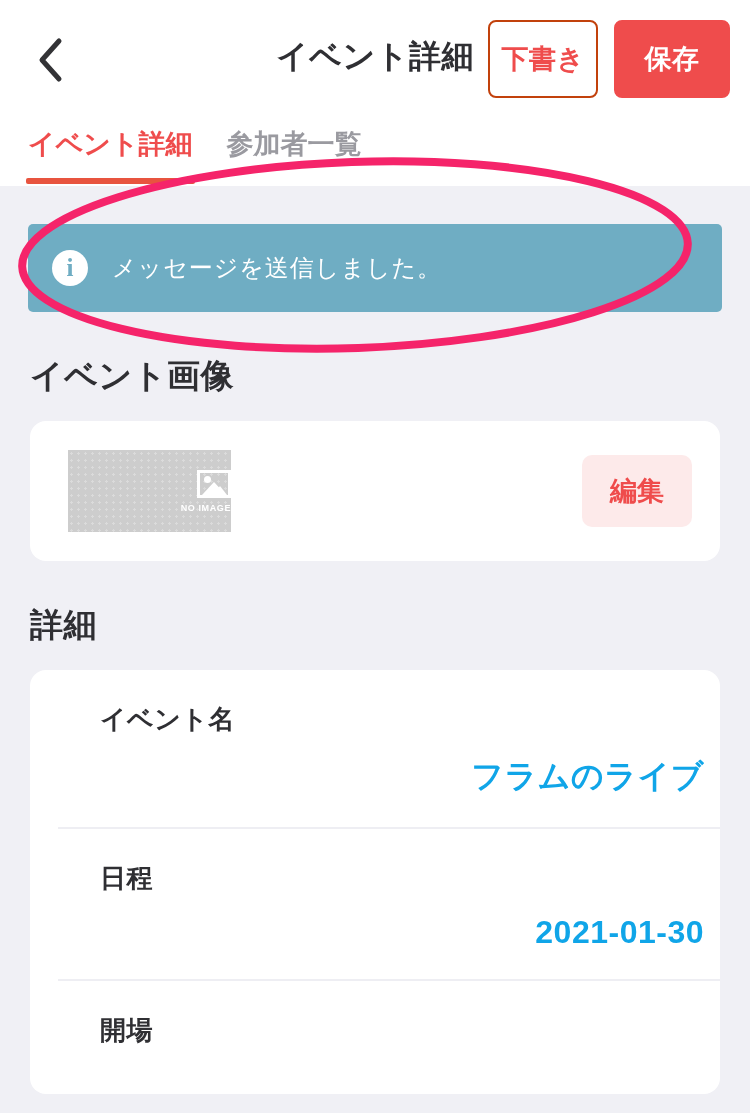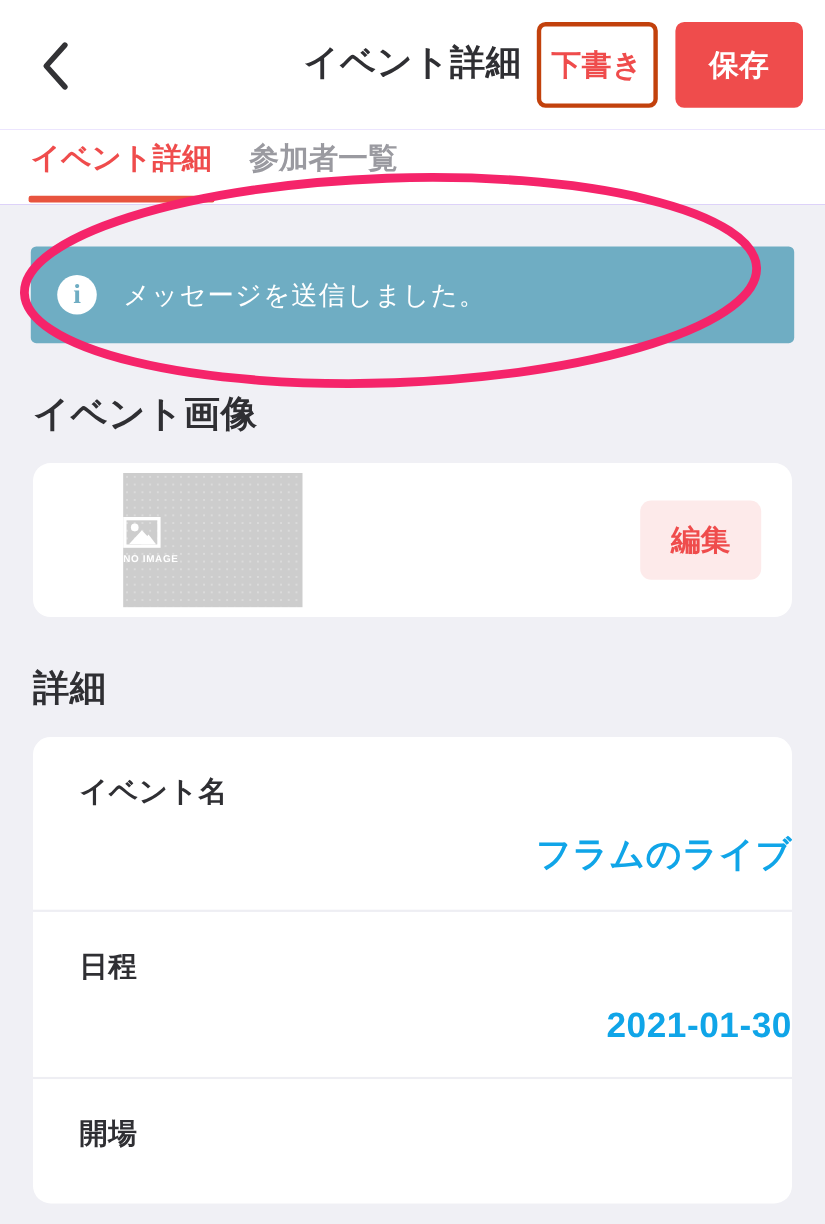--- a/index.html
+++ b/index.html
@@ -82,21 +82,21 @@
     cursor: pointer;
     font-family: inherit;
     letter-spacing: 0.5px;
   }
 
   .btn-draft {
     width: 110px;
     height: 78px;
     background: #ffffff;
     color: #ef4c4c;
-    border: 4px solid #c2410c;
+    border: 2px solid #c2410c;
   }
 
   .btn-save {
     width: 116px;
     height: 78px;
     background: #ef4c4c;
     color: #ffffff;
     border: 3px solid #ef4c4c;
   }
 
@@ -192,31 +192,30 @@
 
   .image-card {
     height: 140px;
     display: flex;
     align-items: center;
     padding: 0 28px 0 38px;
   }
 
   .no-image {
     width: 163px;
-    height: 122px;
+    height: 82px;
     background: #cdcdcd;
     background-image:
       radial-gradient(circle, rgba(255,255,255,0.28) 1px, transparent 1.2px);
     background-size: 7px 7px;
     display: flex;
     flex-direction: column;
-    align-items: flex-start;
+    align-items: flex-end;
     justify-content: center;
     flex: none;
-    margin-left: 44px;
   }
   .no-image-glyph {
     width: 34px;
     height: 28px;
     border: 3px solid #ffffff;
     position: relative;
     overflow: hidden;
   }
   .no-image-glyph .sun {
     position: absolute;
@@ -265,22 +264,23 @@
     display: flex;
     align-items: center;
     justify-content: center;
     flex: none;
   }
 
   
   .detail-card { padding: 0; overflow: hidden; }
 
   .detail-row {
-    padding: 32px 0 28px 42px;
+    padding: 32px 16px 28px 42px;
     border-bottom: 2px solid #eeeef3;
+    margin-left: 28px;
   }
   .detail-row:last-child { border-bottom: none; }
 
   .detail-label {
     font-size: 26px;
     font-weight: bold;
     color: #2f2f33;
     letter-spacing: 0.5px;
   }
   .detail-value {

